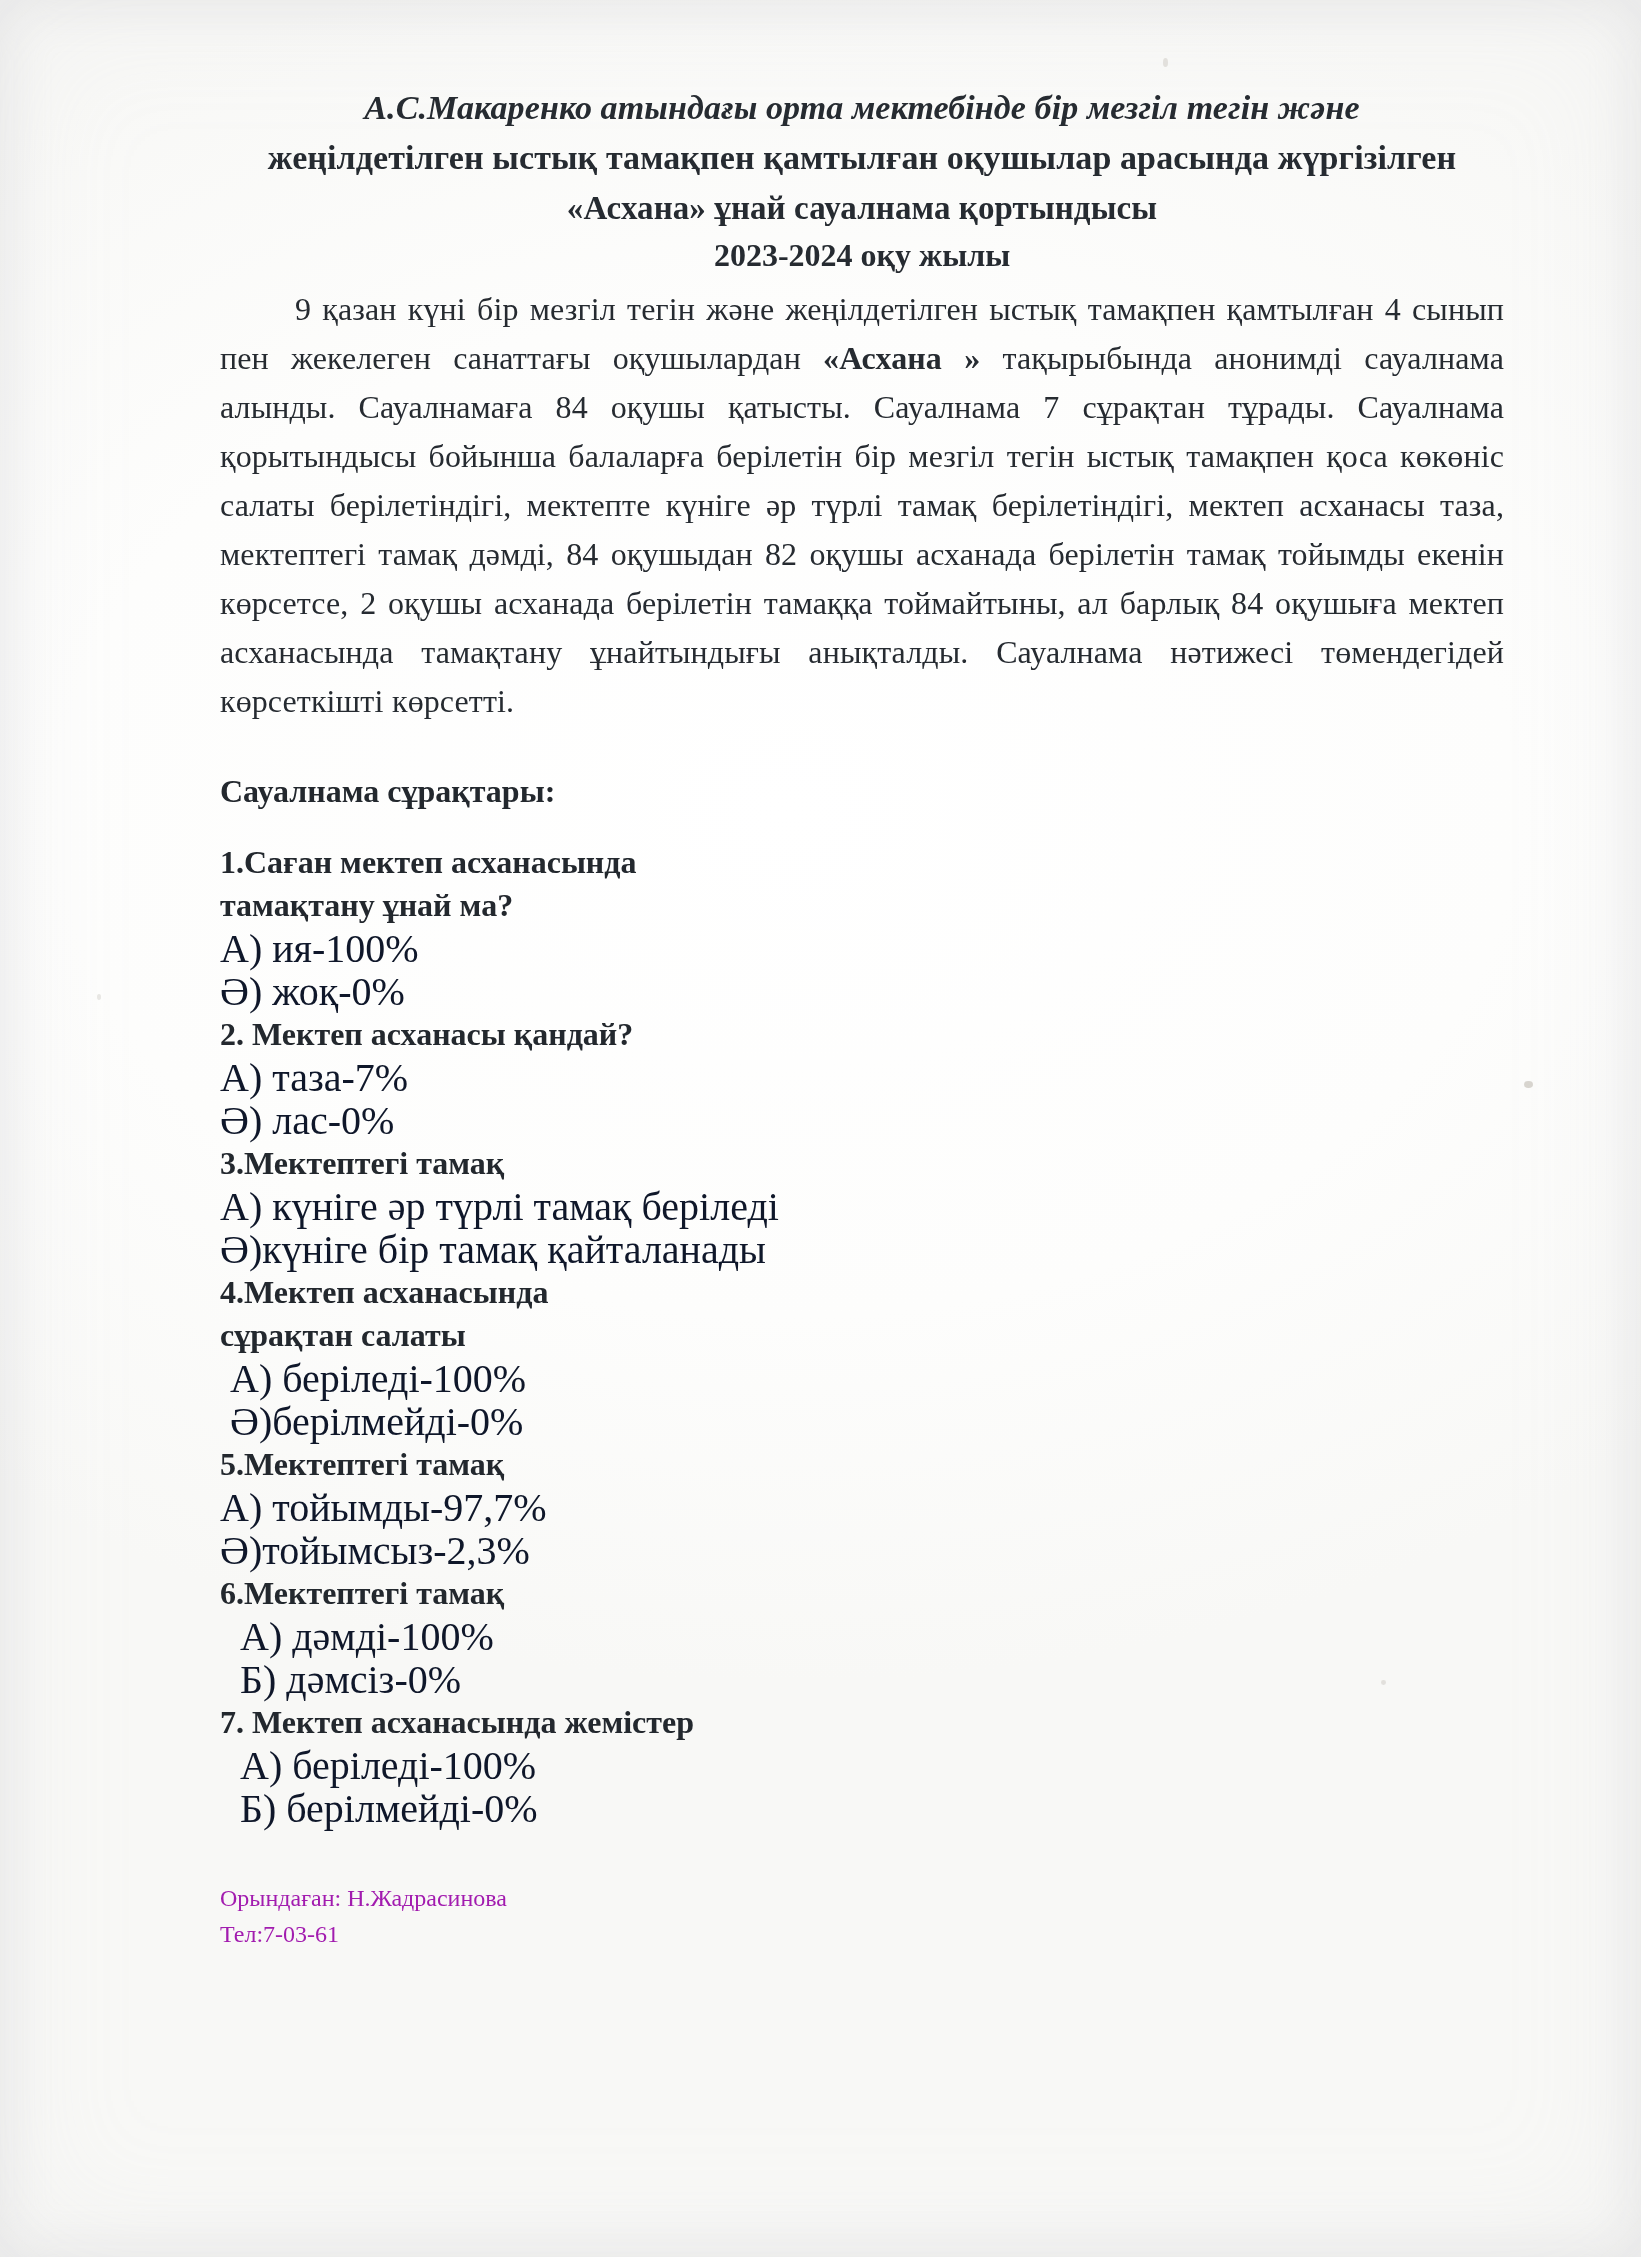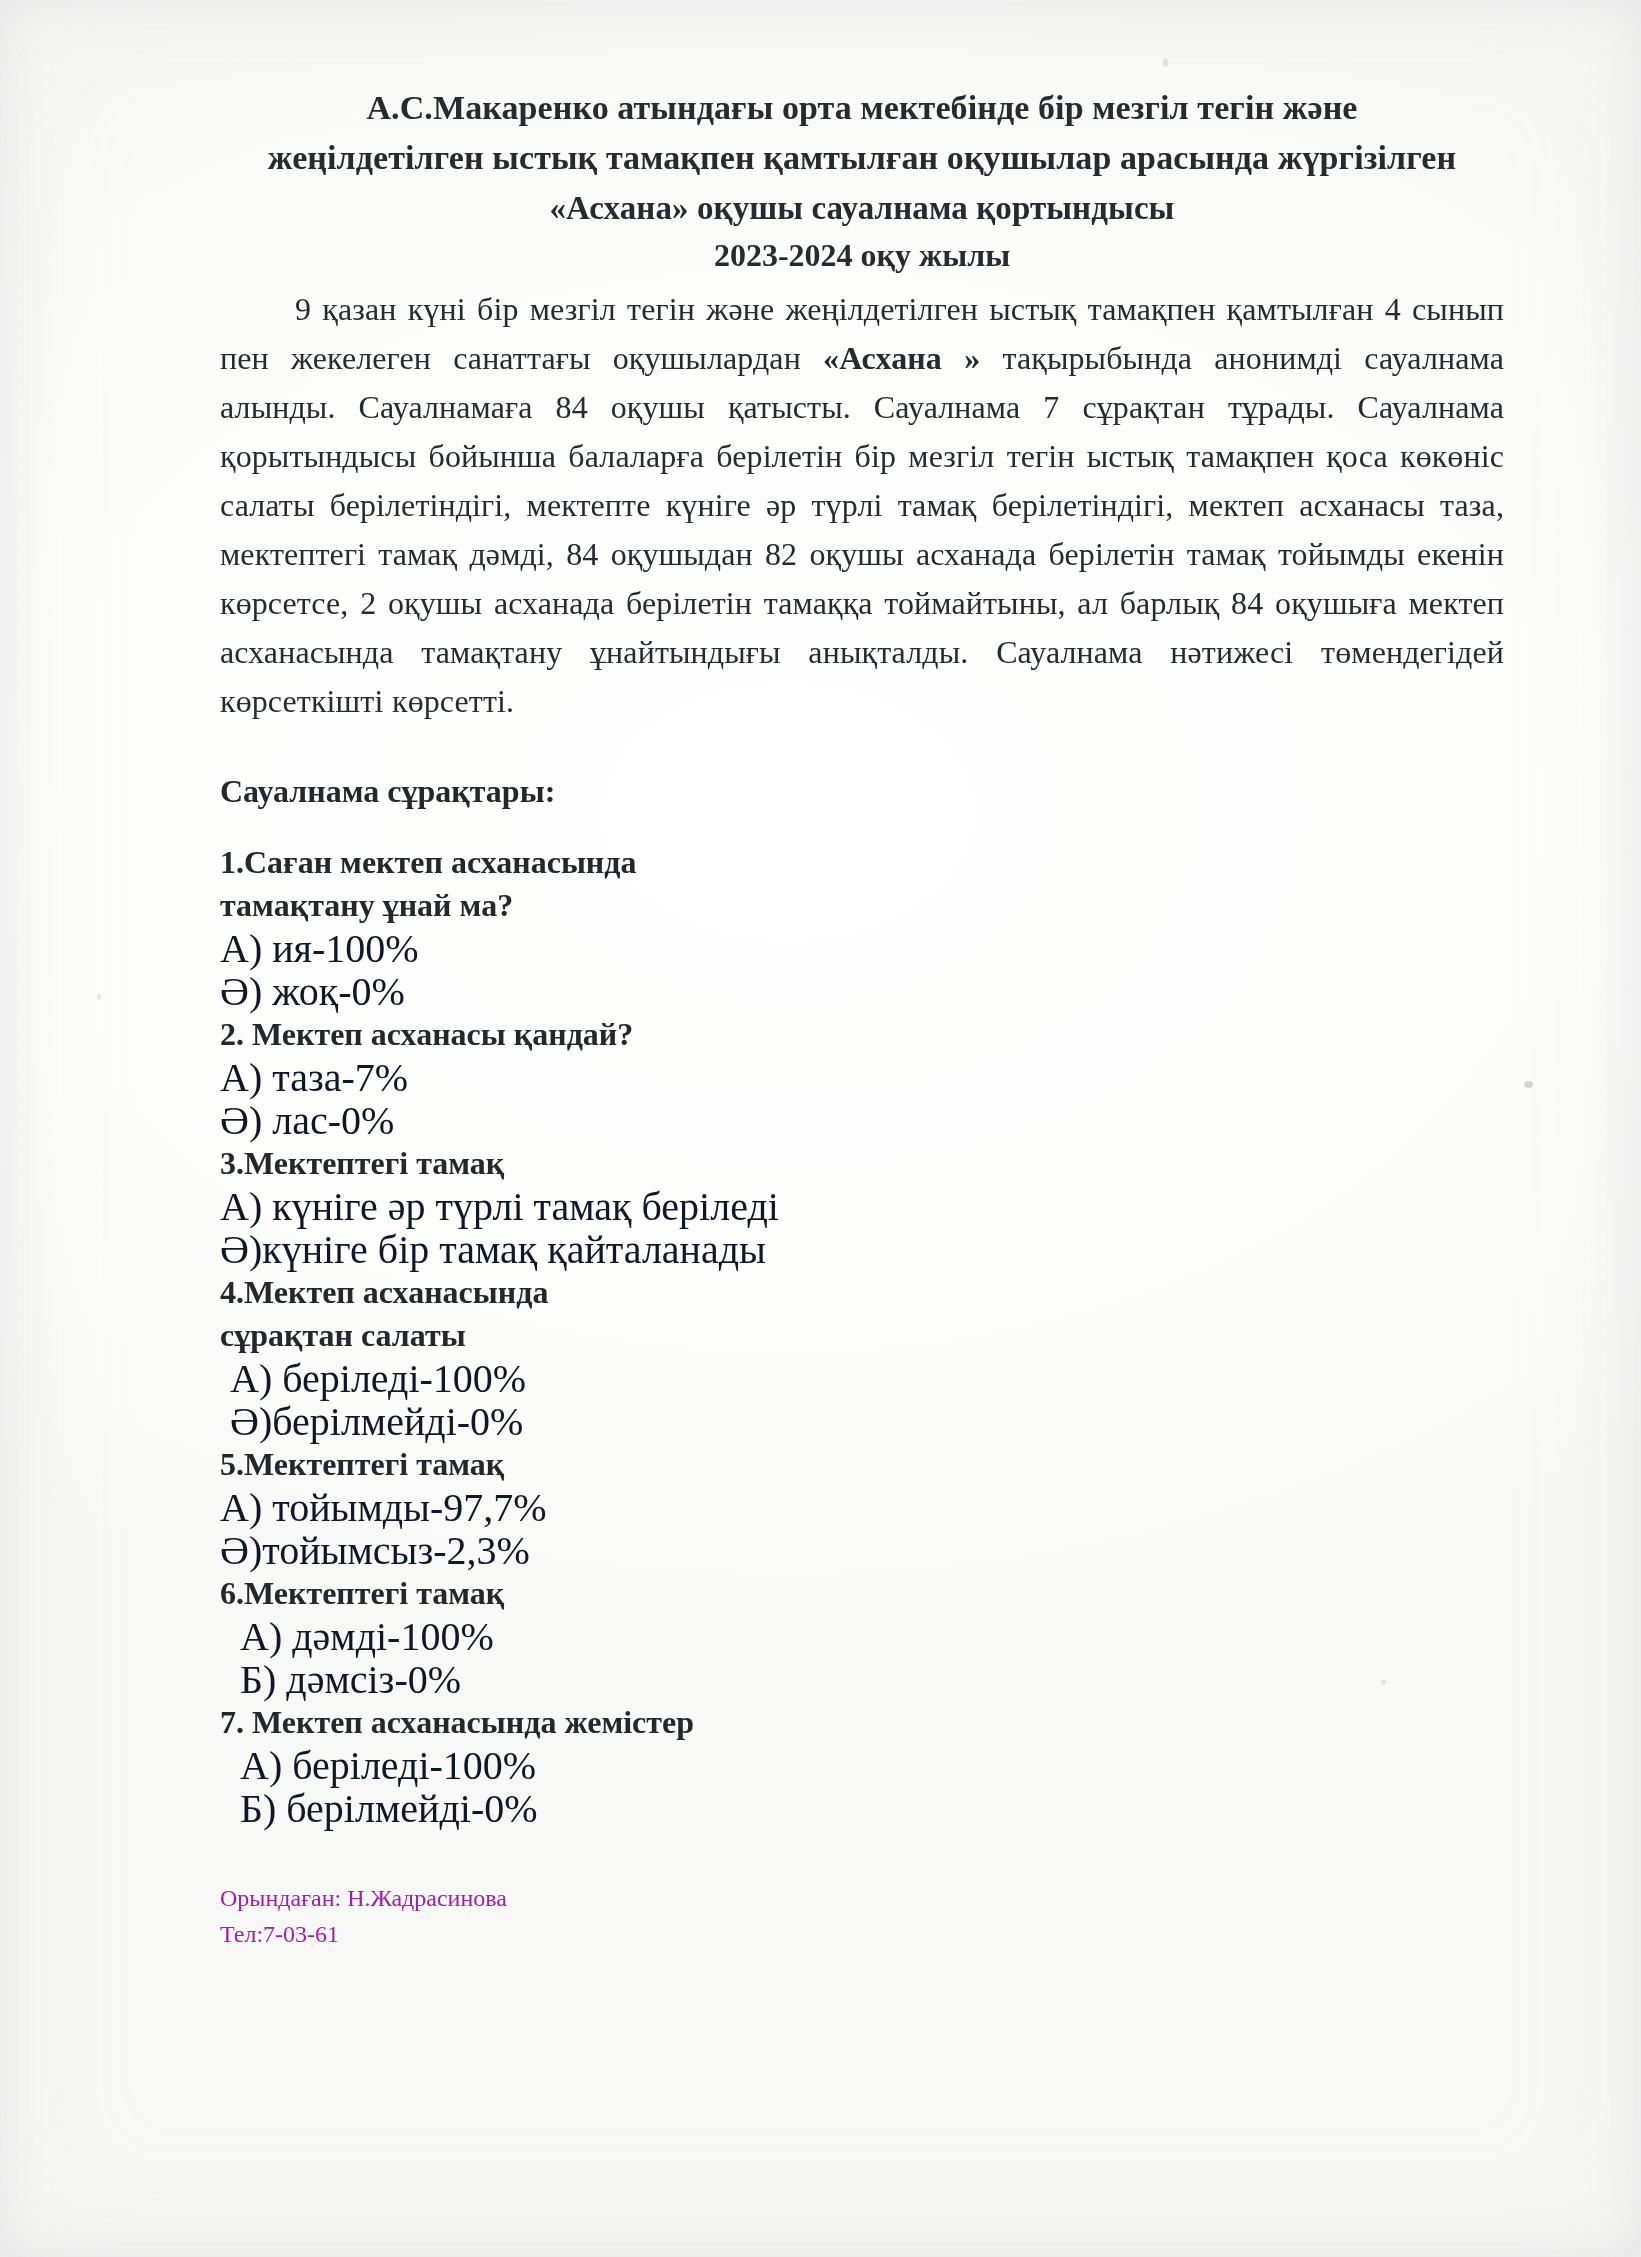--- a/index.html
+++ b/index.html
@@ -49,21 +49,21 @@
     text-align: center;
     font-weight: bold;
     font-size: 34px;
     line-height: 50px;
     letter-spacing: 0.1px;
     color: #262b31;
     margin: 0;
     padding-top: 83px;
   }
   .doc-title .t-line { display: block; }
-  .doc-title .t-line-1 { padding: 0 75px; }
+  .doc-title .t-line-1 { padding: 0 75px; font-style: italic; }
   .doc-title .t-line-3 { font-size: 33px; }
   .doc-subtitle {
     text-align: center;
     font-weight: bold;
     font-size: 32px;
     line-height: 44px;
     margin: 0;
     color: #262b31;
   }
 
@@ -142,21 +142,21 @@
 <div class="speck" style="left:1524px; top:1081px; width:8.7px; height:6.8px; opacity:.55;"></div>
 <div class="speck" style="left:1163px; top:58px; width:4.8px; height:8.7px; opacity:.35;"></div>
 <div class="speck" style="left:1381px; top:1680px; width:4.8px; height:4.8px; opacity:.35;"></div>
 <div class="speck" style="left:97px; top:994px; width:3.9px; height:5.8px; opacity:.3;"></div>
 
 <div class="content">
 
   <h1 class="doc-title">
     <span class="t-line t-line-1">А.С.Макаренко атындағы  орта мектебінде бір мезгіл тегін және</span>
     <span class="t-line t-line-2">жеңілдетілген ыстық тамақпен қамтылған оқушылар арасында жүргізілген</span>
-    <span class="t-line t-line-3">«Асхана» оқушы сауалнама қортындысы</span>
+    <span class="t-line t-line-3">«Асхана» ұнай сауалнама қортындысы</span>
   </h1>
 
   <h2 class="doc-subtitle">2023-2024 оқу жылы</h2>
 
   <p class="body-para"><span>9 қазан күні бір мезгіл тегін және жеңілдетілген ыстық тамақпен қамтылған 4 сынып пен жекелеген санаттағы оқушылардан </span><b>«Асхана »</b><span> тақырыбында анонимді сауалнама алынды. Сауалнамаға 84 оқушы қатысты. Сауалнама 7 сұрақтан тұрады. Сауалнама қорытындысы бойынша балаларға берілетін бір мезгіл тегін ыстық тамақпен қоса көкөніс салаты берілетіндігі, мектепте күніге  әр түрлі тамақ берілетіндігі, мектеп асханасы таза, мектептегі тамақ дәмді, 84 оқушыдан 82 оқушы асханада берілетін тамақ тойымды екенін көрсетсе, 2 оқушы асханада берілетін тамаққа тоймайтыны, ал барлық 84 оқушыға мектеп асханасында тамақтану ұнайтындығы анықталды. Сауалнама нәтижесі төмендегідей көрсеткішті көрсетті.</span></p>
 
   <p class="q-heading">Сауалнама сұрақтары:</p>
 
   <ul class="q-list" id="questions-list">
       <li class="q-item">

